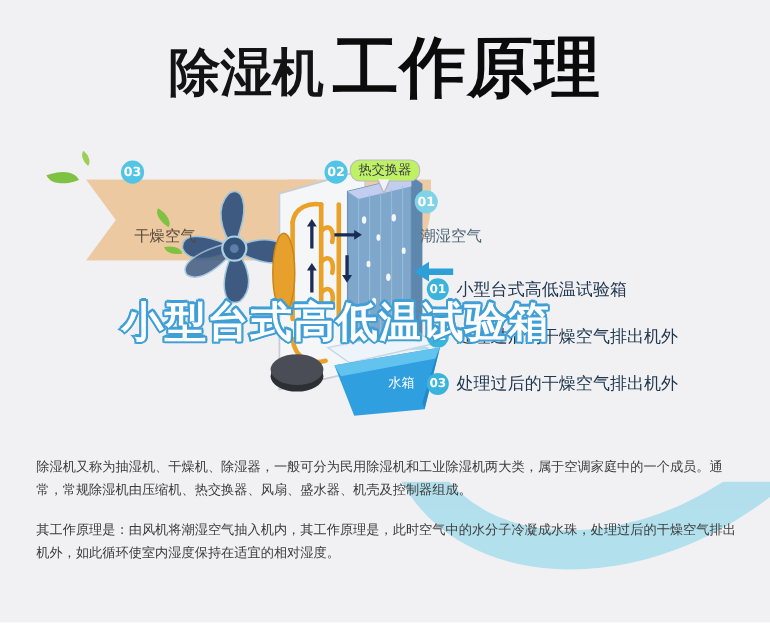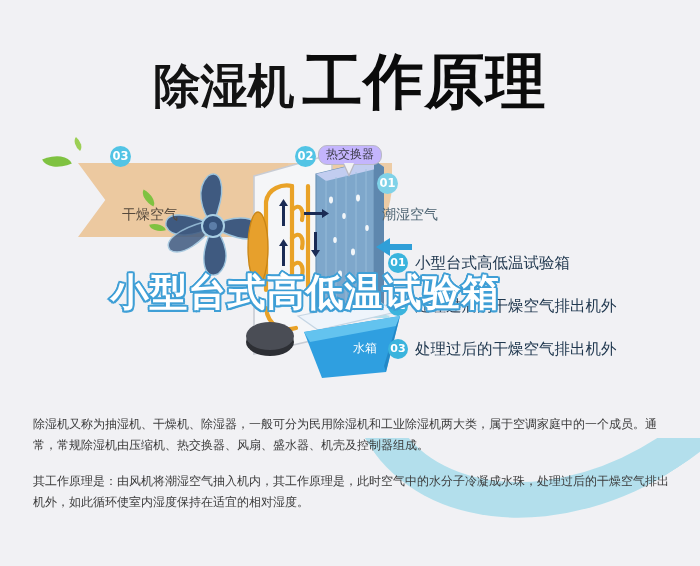--- a/index.html
+++ b/index.html
@@ -14,21 +14,21 @@
     position: relative;
     width: 700px;
     height: 566px;
     overflow: hidden;
     background: #f1f1f4;
   }
 
   
   .title-wrap {
     position: absolute;
-    top: 42px;
+    top: 22px;
     left: 0;
     width: 700px;
     text-align: center;
     white-space: nowrap;
   }
   .title-a {
     font-family: "DejaVu Sans", sans-serif;
     font-size: 47px;
     font-weight: bold;
     color: #131313;
@@ -136,21 +136,21 @@
   }
 
   
   .bubble {
     position: absolute;
     left: 318px;
     top: 27px;
     padding: 2px 7px 3px 7px;
     border: 1.6px solid #b9b9c4;
     border-radius: 9px;
-    background: #c4b5fd;
+    background: #bef264;
     font-size: 12px;
     color: #3a3a46;
     font-family: "DejaVu Sans", sans-serif;
     line-height: 1.1;
   }
   .bubble-tail {
     position: absolute;
     left: 343px;
     top: 46px;
     width: 0; height: 0;

